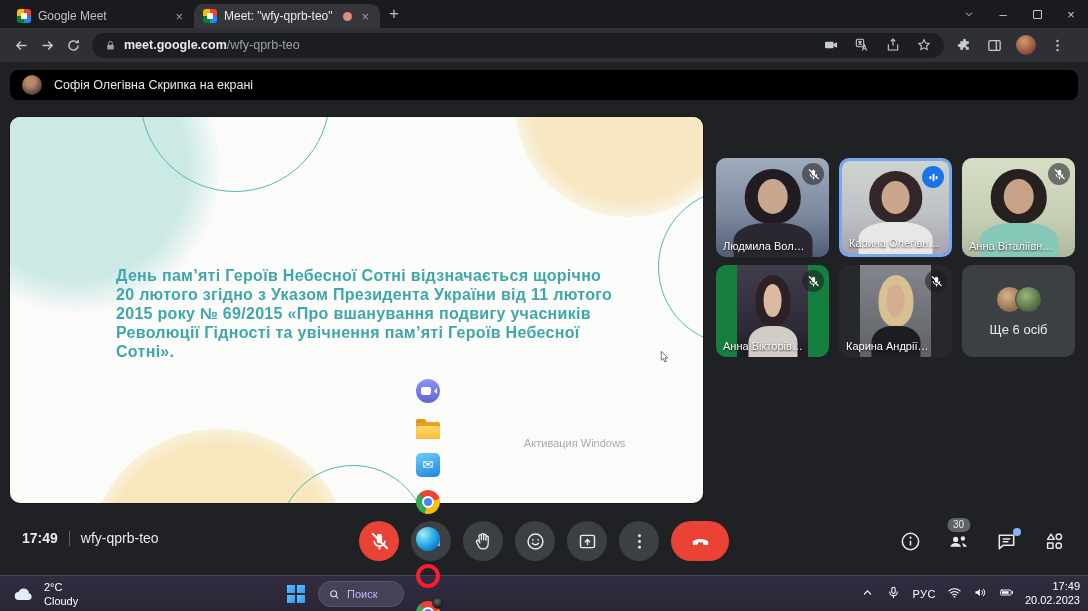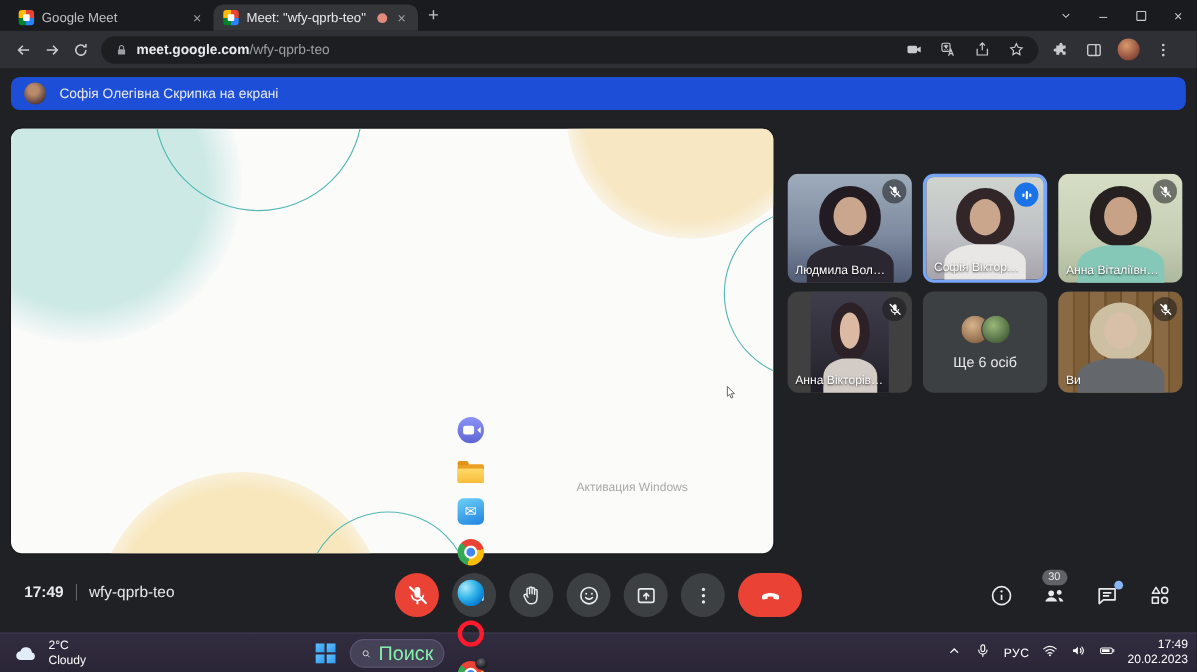--- a/index.html
+++ b/index.html
@@ -36,21 +36,21 @@
   .urlbar .path{color:#9aa0a6;}
   .urlicons{margin-left:auto;display:flex;align-items:center;gap:15px;}
   .urlicons svg{width:16px;height:16px;}
   .tb-right{display:flex;align-items:center;gap:13px;margin-left:12px;}
   .tb-right svg{width:17px;height:17px;}
   .avatar-chip{width:20px;height:20px;border-radius:50%;
     background:radial-gradient(circle at 40% 32%,#d99a6c,#8a4a3a 70%,#4b2b22);}
 
   
   .banner{position:absolute;left:10px;top:70px;width:1068px;height:30px;border-radius:8px;
-    background:#1d4ed8;display:flex;align-items:center;padding:0 12px;gap:12px;}
+    background:#000000;display:flex;align-items:center;padding:0 12px;gap:12px;}
   .banner .bav{width:20px;height:20px;border-radius:50%;
     background:radial-gradient(circle at 42% 35%,#b98b6a 25%,#5a4140 70%,#2c2226);}
   .banner .btxt{font-size:12.5px;color:#e8eaed;}
 
   .slide{position:absolute;left:10px;top:117px;width:693px;height:386px;border-radius:10px;
     background:#fbfbfa;overflow:hidden;box-shadow:0 0 0 1px rgba(0,0,0,.25);}
   .circ{position:absolute;border-radius:50%;}
   .c-tealfill{left:-80px;top:-95px;width:290px;height:290px;
     background:radial-gradient(circle,#cde9e6 0 55%,rgba(205,233,230,0) 72%);}
   .c-tealline1{left:130px;top:-115px;width:190px;height:190px;border:1.6px solid #53b7b4;}
@@ -119,21 +119,21 @@
   .taskbar{position:absolute;left:0;bottom:0;width:100%;height:36px;
     background:linear-gradient(180deg,#322c40,#2a2536);border-top:1px solid #453e58;}
   .weather{position:absolute;left:12px;top:4px;display:flex;align-items:center;gap:8px;
     color:#fff;font-size:11px;line-height:1.3;}
   .weather svg{width:24px;height:24px;}
   .tb-center{position:absolute;left:283px;top:0;height:36px;display:flex;align-items:center;gap:9px;}
   .startbtn{width:26px;height:26px;display:flex;align-items:center;justify-content:center;}
   .winlogo{display:grid;grid-template-columns:8px 8px;grid-template-rows:8px 8px;gap:2px;}
   .winlogo i{background:linear-gradient(135deg,#5ec1ff,#2f9bf0);}
   .searchpill{width:86px;height:26px;border-radius:13px;background:#454157;border:1px solid #5b5573;
-    display:flex;align-items:center;gap:6px;padding:0 9px;color:#86efac;font-size:18px;}
+    display:flex;align-items:center;gap:6px;padding:0 9px;color:#c4b5fd;font-size:11px;}
   .searchpill svg{width:13px;height:13px;}
   .apps{display:flex;align-items:flex-end;gap:9px;margin-left:2px;flex-direction:column;}
   .app{position:relative;width:26px;height:28px;display:flex;align-items:center;justify-content:center;border-radius:5px;}
   .app.active{background:rgba(255,255,255,.09);}
   .app.active::after{content:"";position:absolute;bottom:-2px;left:50%;transform:translateX(-50%);
     width:9px;height:3px;border-radius:2px;background:#b4b9dd;}
   .ic{width:24px;height:24px;position:relative;}
   .ic-chrome{border-radius:50%;background:conic-gradient(from -45deg,#ea4335 0 120deg,#fbbc05 0 240deg,#34a853 0 360deg);}
   .ic-chrome::after{content:"";position:absolute;inset:25%;border-radius:50%;background:#4285f4;
     border:2.5px solid #fff;}
@@ -267,20 +267,21 @@
     <span class="btxt">Софія Олегівна Скрипка на екрані</span>
   </div>
 
   <div class="slide">
     <div class="circ c-tealfill"></div>
     <div class="circ c-tealline1"></div>
     <div class="circ c-creamtop"></div>
     <div class="circ c-tealline2"></div>
     <div class="circ c-creambot"></div>
     <div class="circ c-tealline3"></div>
+    <div class="slidetext">День пам’яті Героїв Небесної Сотні відзначається щорічно 20 лютого згідно з Указом Президента України від 11 лютого 2015 року № 69/2015 «Про вшанування подвигу учасників Революції Гідності та увічнення пам’яті Героїв Небесної Сотні».</div>
     <div class="wmark">
       <div class="w1">Активация Windows</div>
     </div>
     <svg class="cursor" viewBox="0 0 16 16">
       <path d="M4 1v11l2.6-2.2L8.2 14l1.9-.8-1.6-4.1H12z" fill="#fff" stroke="#555" stroke-width="1"></path>
       </svg>
   </div>
 
   <div class="grid" id="grid">
       <div class="tile">
@@ -308,83 +309,83 @@
             <i class="torso" style="background: rgb(233, 231, 229);"></i>
         </div>
       </div>
       <div class="pbadge blue">
           <svg viewBox="0 0 24 24" fill="#fff">
             <rect x="4.5" y="9" width="3.6" height="6" rx="1.8"></rect>
             <rect x="10.2" y="5" width="3.6" height="14" rx="1.8"></rect>
             <rect x="15.9" y="9" width="3.6" height="6" rx="1.8"></rect>
           </svg>
         </div>
-      <div class="pname">Софія Віктор…</div>
+      <div class="pname">Карина Олегівн…</div>
     </div>
       <div class="tile">
       <div class="video" style="background: linear-gradient(rgb(214, 222, 198) 0%, rgb(198, 207, 180) 60%, rgb(174, 184, 156) 100%);">
         <div class="person">
           <i class="hair" style="background: rgb(38, 32, 32);"></i>
             <i class="face" style="background: rgb(199, 162, 134);"></i>
             <i class="torso" style="background: rgb(134, 200, 184);"></i>
         </div>
       </div>
       <div class="pbadge">
           <svg viewBox="0 0 24 24" fill="#fff">
             <path d="M12 14a3 3 0 0 0 3-3V6a3 3 0 0 0-6 0v5a3 3 0 0 0 3 3z"></path>
             <path d="M17.3 11a5.3 5.3 0 0 1-10.6 0H5a7 7 0 0 0 6 6.9V21h2v-3.1a7 7 0 0 0 6-6.9z"></path>
             <path d="M4.3 3.3 20.7 19.7" stroke="#fff" stroke-width="2.3" stroke-linecap="round"></path>
           </svg>
         </div>
       <div class="pname">Анна Віталіївн…</div>
     </div>
-      <div class="tile" style="background: #404040;">
+      <div class="tile" style="background: #15803d;">
       <div class="video pillar" style="background: linear-gradient(rgb(65, 62, 76) 0%, rgb(44, 42, 53) 70%, rgb(29, 28, 36) 100%);">
         <div class="person">
           <i class="hair" style="background: rgb(43, 33, 39);"></i>
             <i class="face" style="background: rgb(220, 185, 162);"></i>
             <i class="torso" style="background: rgb(211, 203, 198);"></i>
         </div>
       </div>
       <div class="pbadge">
           <svg viewBox="0 0 24 24" fill="#fff">
             <path d="M12 14a3 3 0 0 0 3-3V6a3 3 0 0 0-6 0v5a3 3 0 0 0 3 3z"></path>
             <path d="M17.3 11a5.3 5.3 0 0 1-10.6 0H5a7 7 0 0 0 6 6.9V21h2v-3.1a7 7 0 0 0 6-6.9z"></path>
             <path d="M4.3 3.3 20.7 19.7" stroke="#fff" stroke-width="2.3" stroke-linecap="round"></path>
           </svg>
         </div>
       <div class="pname">Анна Вікторів…</div>
     </div>
+      <div class="tile" style="background: rgb(38, 40, 44);">
+      <div class="video pillar" style="background: linear-gradient(rgb(131, 134, 140) 0%, rgb(94, 97, 102) 100%);">
+        <div class="person">
+          <i class="hair" style="background: rgb(217, 192, 147);"></i>
+            <i class="face" style="background: rgb(213, 173, 146);"></i>
+            <i class="torso" style="background: rgb(29, 29, 33);"></i>
+        </div>
+      </div>
+      <div class="pbadge">
+          <svg viewBox="0 0 24 24" fill="#fff">
+            <path d="M12 14a3 3 0 0 0 3-3V6a3 3 0 0 0-6 0v5a3 3 0 0 0 3 3z"></path>
+            <path d="M17.3 11a5.3 5.3 0 0 1-10.6 0H5a7 7 0 0 0 6 6.9V21h2v-3.1a7 7 0 0 0 6-6.9z"></path>
+            <path d="M4.3 3.3 20.7 19.7" stroke="#fff" stroke-width="2.3" stroke-linecap="round"></path>
+          </svg>
+        </div>
+      <div class="pname">Карина Андрії…</div>
+    </div>
       <div class="tile">
 
     <div class="morewrap">
           <div class="moreavs">
             <i style="background: radial-gradient(circle at 40% 35%, rgb(216, 181, 142), rgb(138, 102, 71) 75%);"></i>
             <i style="background: radial-gradient(circle at 40% 35%, rgb(154, 184, 122), rgb(71, 99, 58) 75%);"></i>
           </div>
           <div class="morelabel">Ще 6 осіб</div>
         </div>
       </div>
-      <div class="tile">
-      <div class="video" style="background: repeating-linear-gradient(90deg, rgb(138, 106, 69) 0px, rgb(138, 106, 69) 13px, rgb(114, 85, 46) 13px, rgb(114, 85, 46) 15px, rgb(127, 96, 56) 15px, rgb(127, 96, 56) 27px, rgb(107, 79, 43) 27px, rgb(107, 79, 43) 29px);">
-        <div class="person">
-          <i class="hair" style="background: rgb(205, 192, 162);"></i>
-            <i class="face" style="background: rgb(215, 191, 168);"></i>
-            <i class="torso" style="background: rgb(100, 104, 108);"></i>
-        </div>
-      </div>
-      <div class="pbadge">
-          <svg viewBox="0 0 24 24" fill="#fff">
-            <path d="M12 14a3 3 0 0 0 3-3V6a3 3 0 0 0-6 0v5a3 3 0 0 0 3 3z"></path>
-            <path d="M17.3 11a5.3 5.3 0 0 1-10.6 0H5a7 7 0 0 0 6 6.9V21h2v-3.1a7 7 0 0 0 6-6.9z"></path>
-            <path d="M4.3 3.3 20.7 19.7" stroke="#fff" stroke-width="2.3" stroke-linecap="round"></path>
-          </svg>
-        </div>
-      <div class="pname">Ви</div>
-    </div>
     </div>
 
   <div class="controlbar">
     <div class="cb-left">
       <span>17:49</span>
       <span class="sep"></span>
       <span class="code">wfy-qprb-teo</span>
     </div>
     <div class="cb-center" id="cbCenter">
         <div class="cbtn danger">

